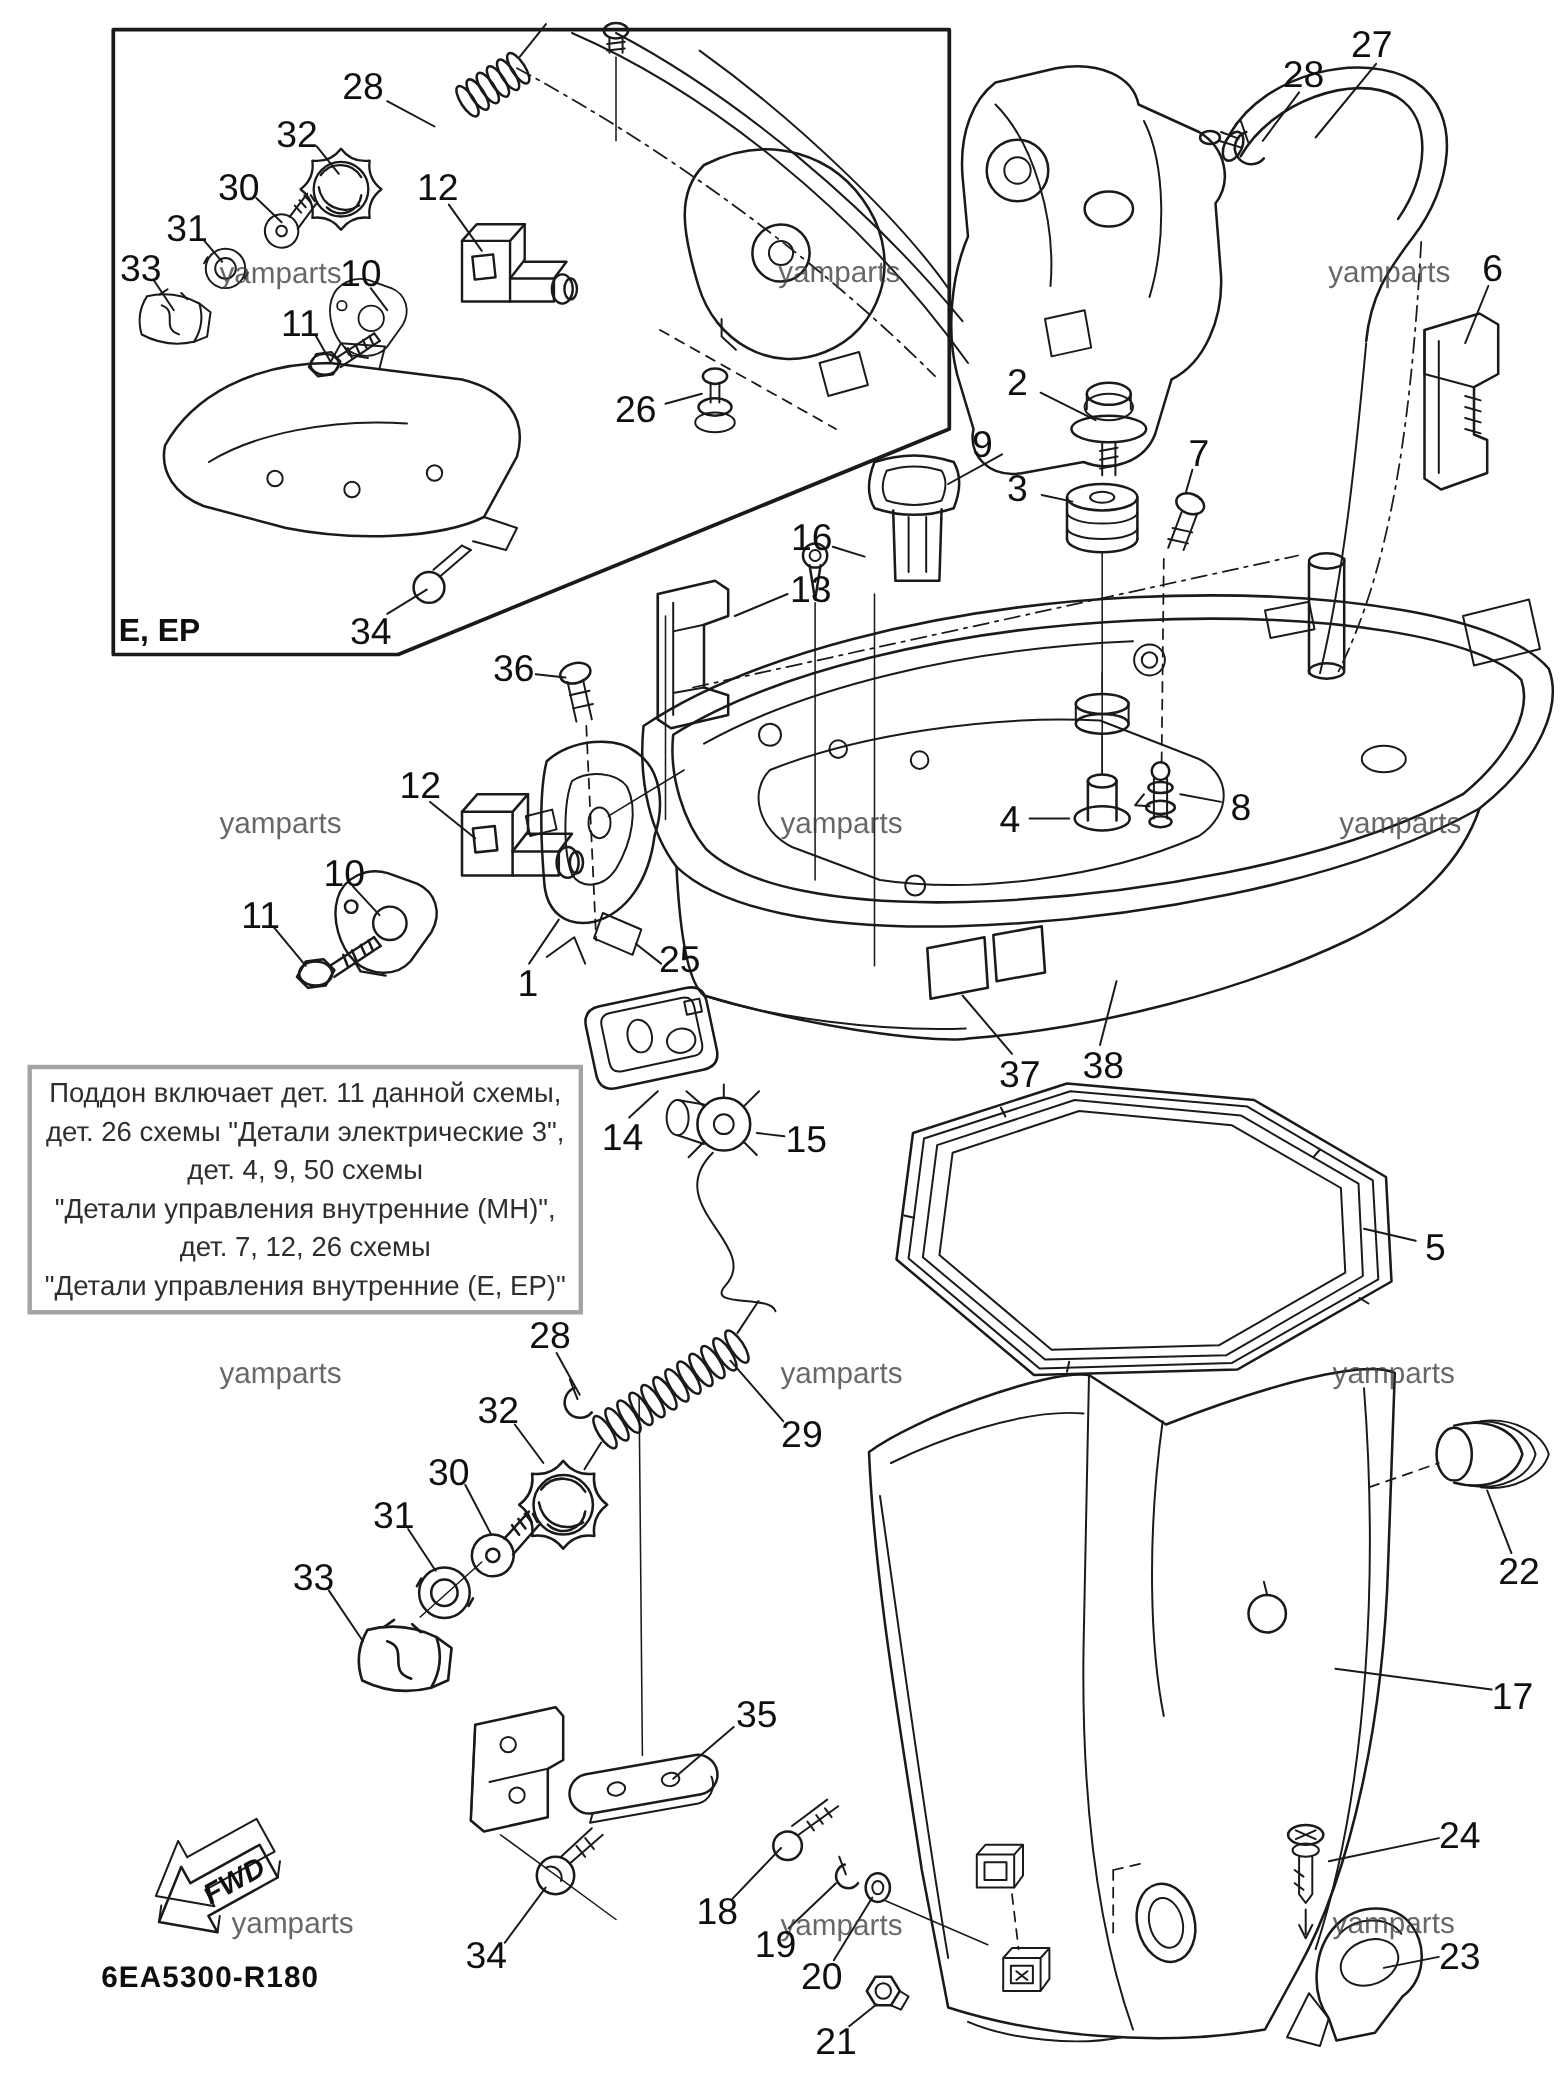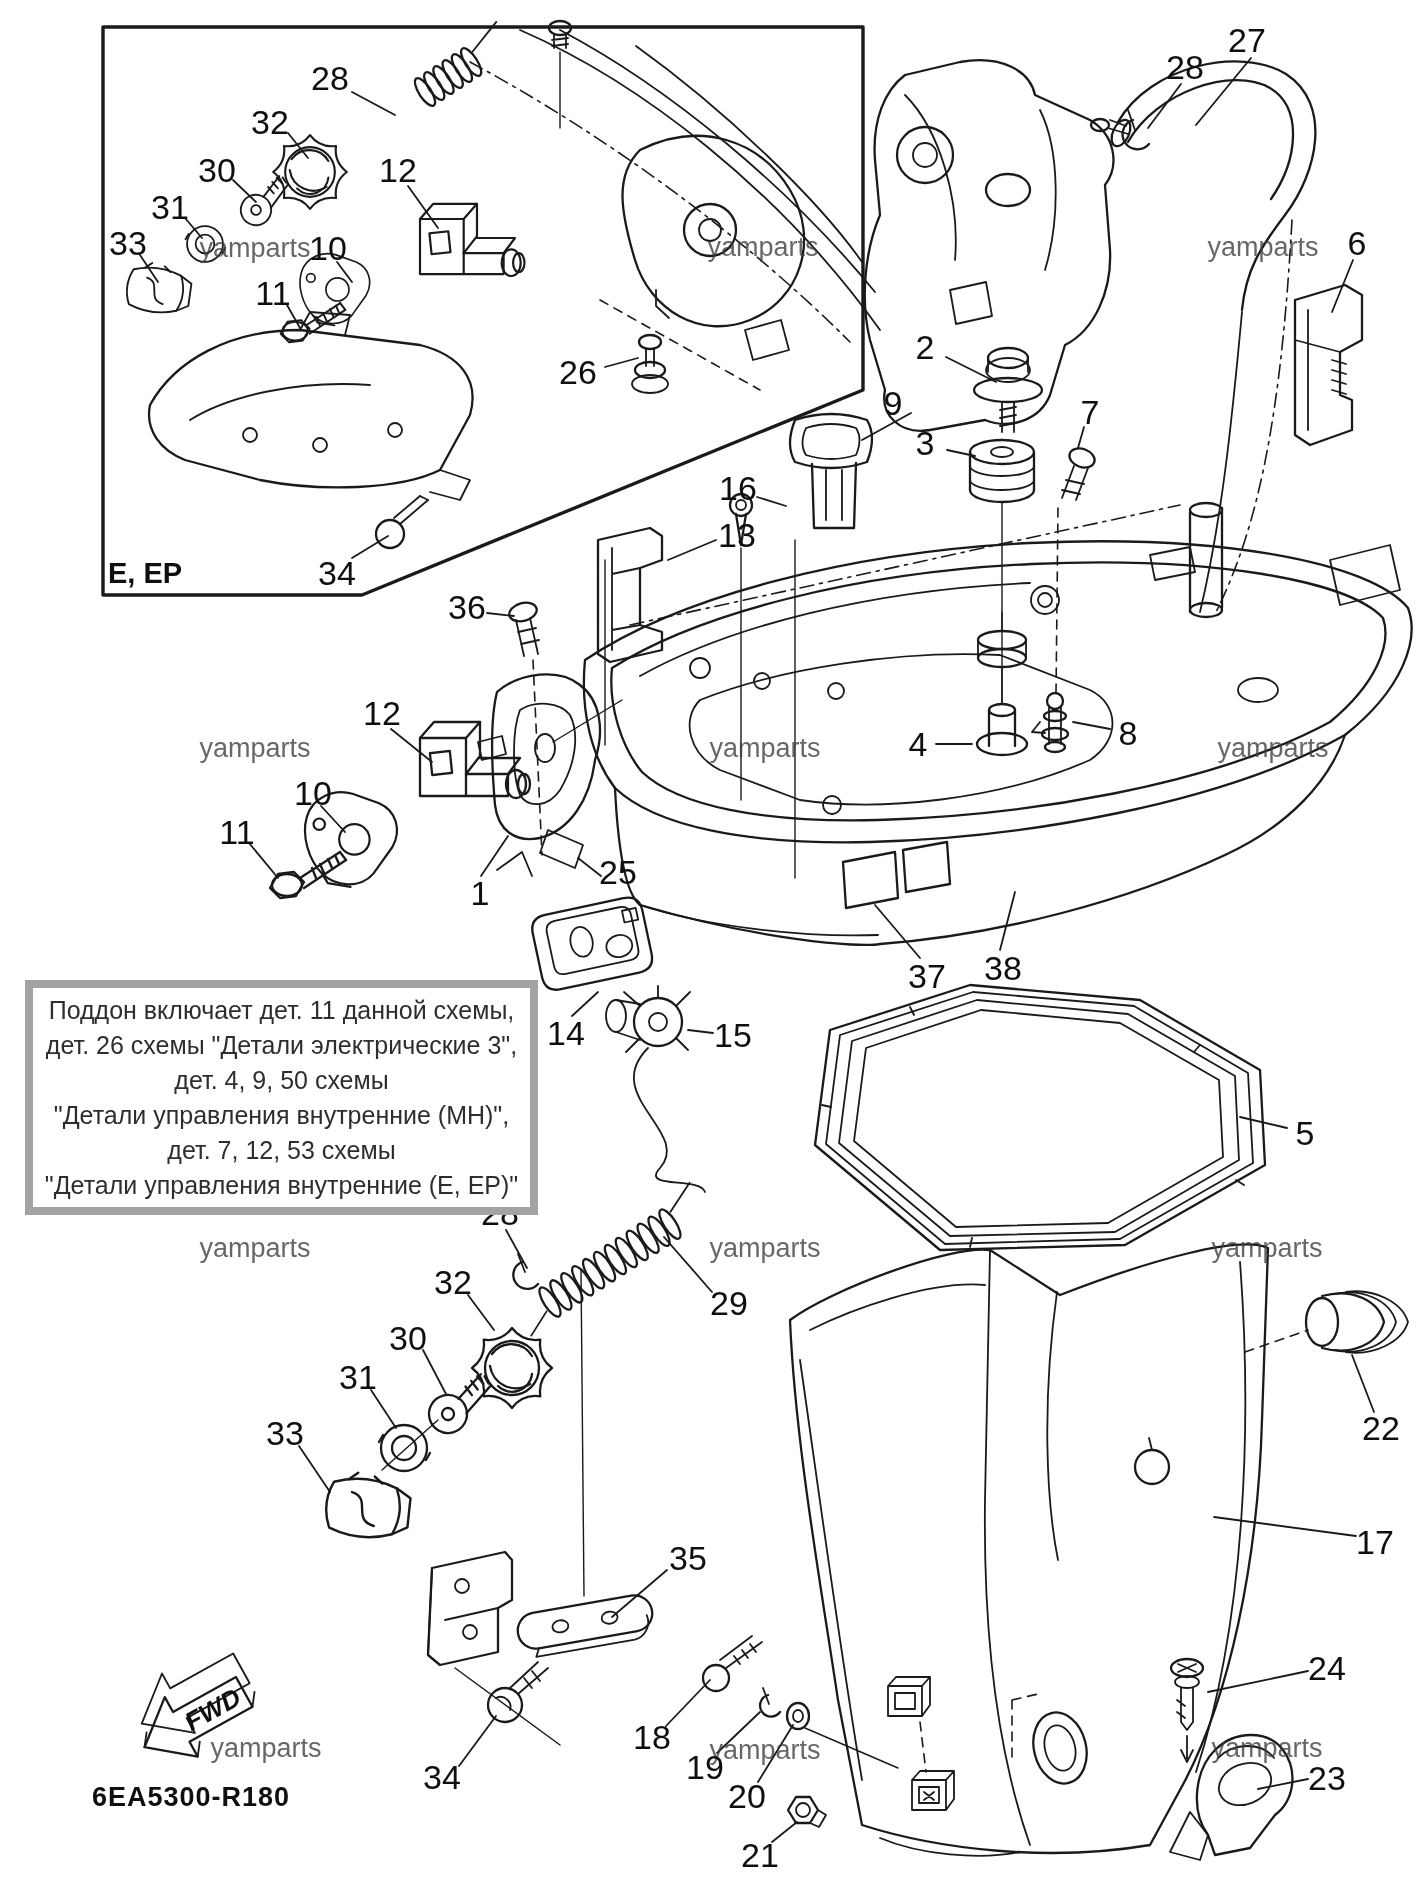--- a/index.html
+++ b/index.html
@@ -9,23 +9,23 @@
   g.art{fill:none;stroke:#1a1a1a;stroke-width:2.3;stroke-linecap:round;stroke-linejoin:round;}
   g.art .thin{stroke-width:1.4;}
   g.art .mid{stroke-width:1.8;}
   g.art .dash{stroke-dasharray:9 7;stroke-width:1.6;}
   g.art .dd{stroke-dasharray:14 6 3 6;stroke-width:1.6;}
   text.lbl{font:34px "Liberation Sans",sans-serif;fill:#0f0f0f;stroke:none;text-anchor:middle;}
   text.wm{font:27px "Liberation Sans",sans-serif;fill:#3d3d3d;stroke:none;opacity:.78;text-anchor:middle;}
   text.tag{font:bold 29px "Liberation Sans",sans-serif;fill:#0f0f0f;stroke:none;}
   text.code{font:600 27px "Liberation Sans",sans-serif;fill:#0f0f0f;stroke:none;letter-spacing:1px;}
   text.fwd{font:bold italic 26px "Liberation Sans",sans-serif;fill:#0f0f0f;stroke:none;text-anchor:middle;}
-  .note-box{position:absolute;left:25px;top:968px;width:497px;height:219px;border:8px solid #a3a3a3;background:#fff;
+  .note-box{position:absolute;left:25px;top:968px;width:497px;height:219px;border:4px solid #a3a3a3;background:#fff;
             display:flex;flex-direction:column;justify-content:center;align-items:center;text-align:center;
-            font-size:25px;line-height:35px;color:#2e2e2e;margin-top:12px;}
+            font-size:25px;line-height:35px;color:#2e2e2e;}
 </style>
 </head>
 <body>
 
 <div class="stage">
 <svg width="1421" height="1894" viewBox="0 0 1421 1894">
 
   <defs>
     <g id="knob32">
       <path d="M40,0 Q25.9,10.7 28.3,28.3 Q10.7,25.9 0,40 Q-10.7,25.9 -28.3,28.3 Q-25.9,10.7 -40,0 Q-25.9,-10.7 -28.3,-28.3 Q-10.7,-25.9 0,-40 Q10.7,-25.9 28.3,-28.3 Q25.9,-10.7 40,0 Z"></path>
@@ -518,16 +518,16 @@
 
   <text class="tag" x="108" y="583">E, EP</text>
   <text class="code" x="92" y="1806">6EA5300-R180</text>
 </svg>
 
   <div class="note-box">
     <div>Поддон включает дет. 11 данной схемы,</div>
     <div>дет. 26 схемы "Детали электрические 3",</div>
     <div>дет. 4, 9, 50 схемы</div>
     <div>"Детали управления внутренние (МН)",</div>
-    <div>дет. 7, 12, 53 схемы</div>
+    <div>дет. 7, 12, 26 схемы</div>
     <div>"Детали управления внутренние (Е, ЕР)"</div>
   </div>
 </div>
 
 </body></html>

